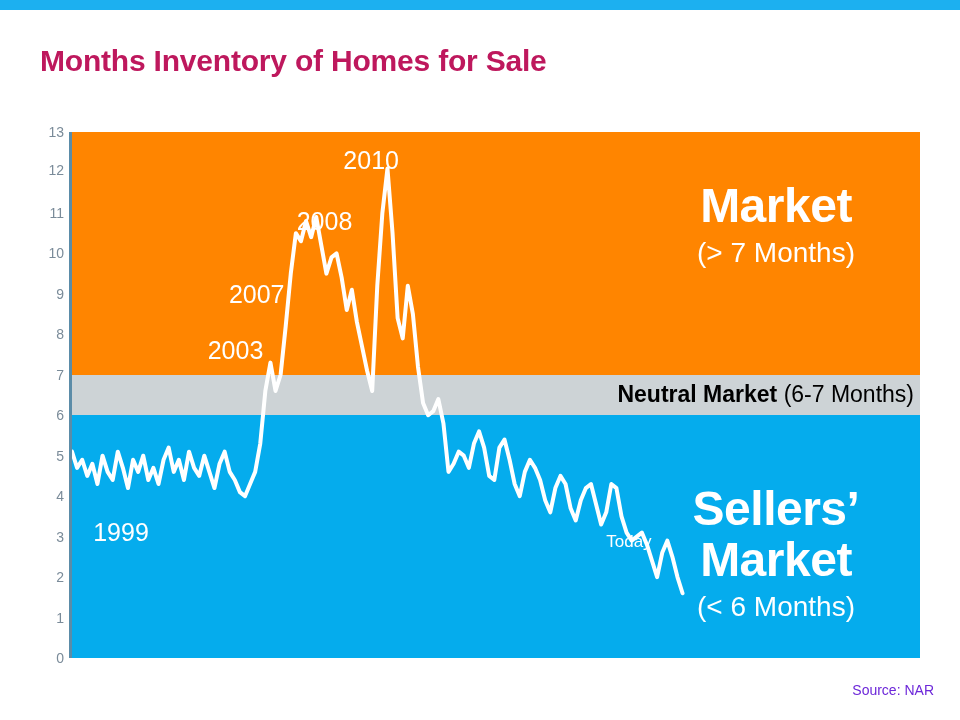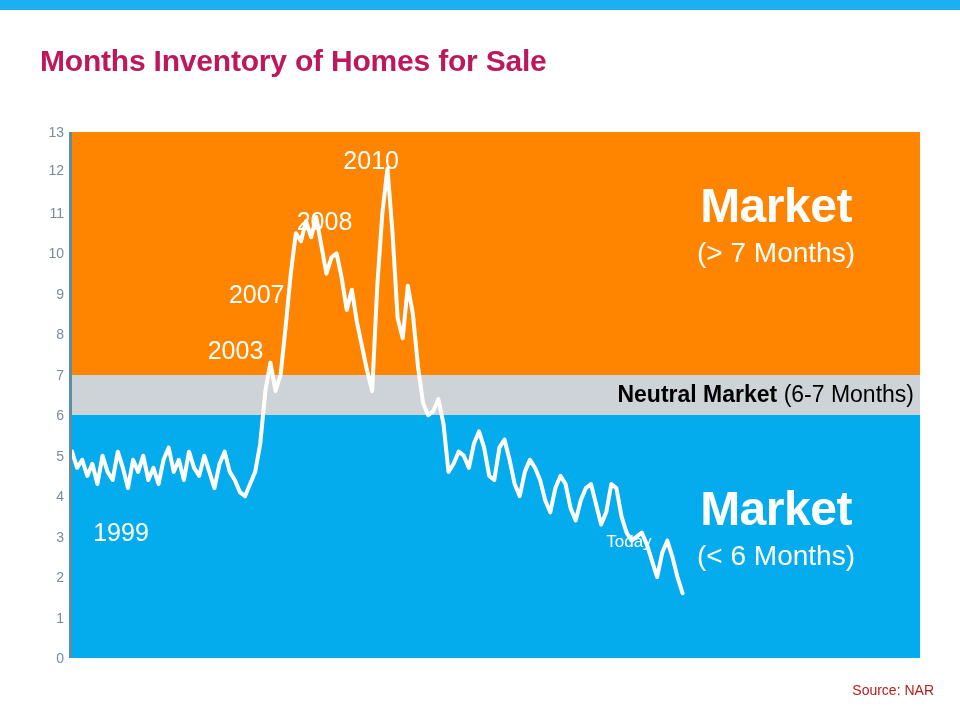--- a/index.html
+++ b/index.html
@@ -53,21 +53,21 @@
   }
   .big-line{font-size:48px;font-weight:bold;line-height:1.06;letter-spacing:-0.5px;}
   .sub-line{font-size:28px;line-height:1.5;}
   #neutral-label{
     position:absolute;right:6px;
     font-size:23px;color:#000000;white-space:nowrap;line-height:1;
   }
   #neutral-label .bold{font-weight:bold;}
   #source-note{
     position:absolute;right:26px;bottom:22px;
-    font-size:14px;color:#b91c1c;white-space:nowrap;
+    font-size:14px;color:#6d28d9;white-space:nowrap;
   }
 </style>
 </head>
 <body>
 
 <div id="top-bar"></div>
 
 <div id="page-title">Months Inventory of Homes for Sale</div>
 
 <div id="chart-wrap">
@@ -107,19 +107,20 @@
     <div class="annot" id="lbl-today" style="left: 534.24px; top: 400.569px;">Today</div>
 
     <div class="big-block" id="buyers-block" style="left: 560px; width: 288px; top: 48.6462px;">
       <div class="big-line">Market</div>
       <div class="sub-line">(&gt; 7 Months)</div>
     </div>
 
     <div id="neutral-label" style="top: 251px;"><span class="bold">Neutral Market</span><span>&nbsp;</span><span>(6-7 Months)</span></div>
 
     <div class="big-block" id="sellers-block" style="left: 560px; width: 288px; top: 352.108px;">
+      <div class="big-line">Sellers’</div>
       <div class="big-line">Market</div>
       <div class="sub-line">(&lt; 6 Months)</div>
     </div>
   </div>
 
   <div id="source-note">Source: NAR</div>
 </div>
 
 </body></html>

